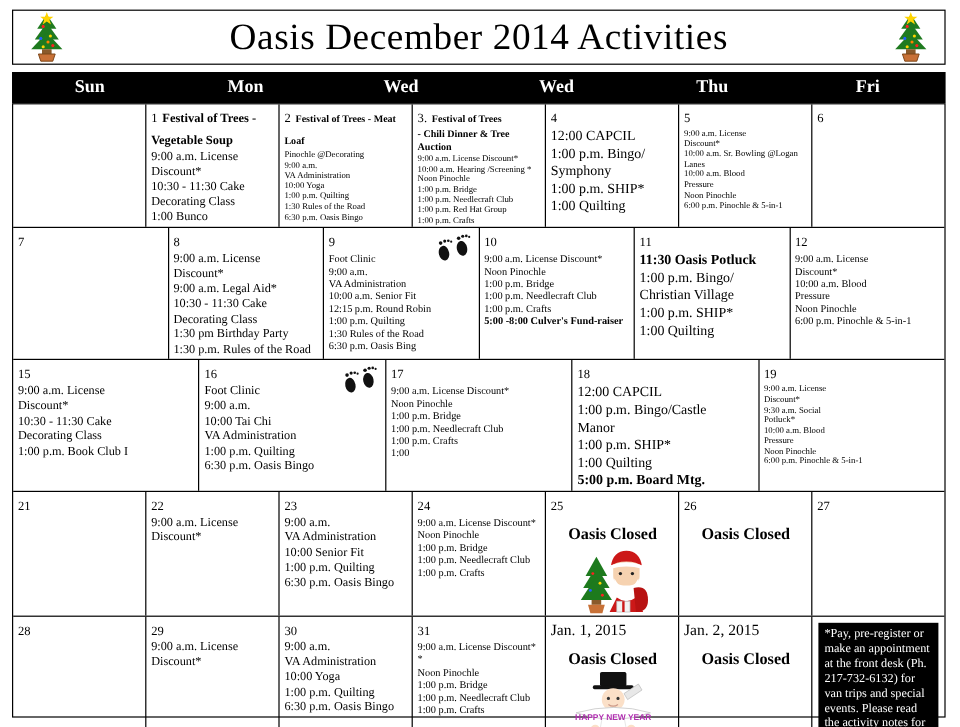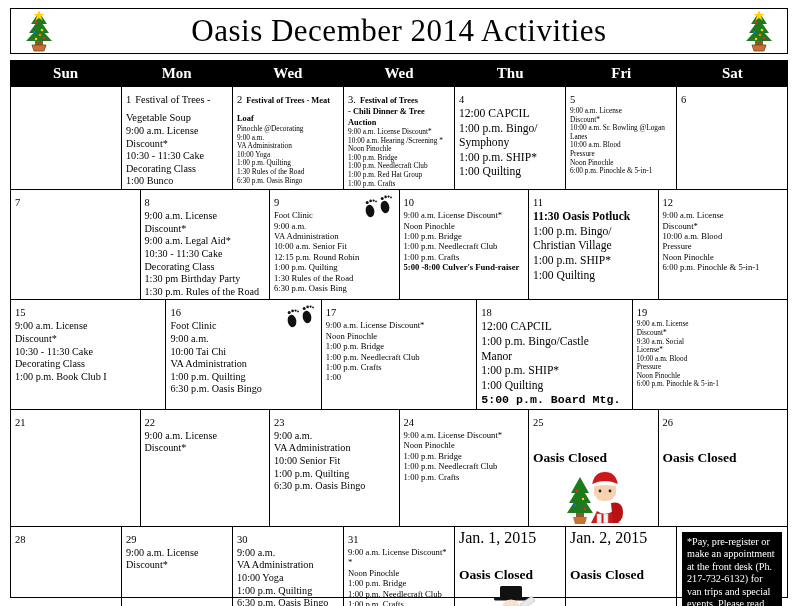--- a/index.html
+++ b/index.html
@@ -111,42 +111,42 @@
     white-space: nowrap;
   }
   
   .s-xs { font-size: 7.3px; line-height: 8.6px; }
   .s-sm { font-size: 8.6px; line-height: 10.4px; }
   .s-md { font-size: 10.2px; line-height: 12.6px; }
   .s-lg { font-size: 11.6px; line-height: 14.6px; }
   .b { font-weight: bold; }
 
   .headline {
-    font-weight: normal;
+    font-weight: bold;
     font-size: 10.4px;
     line-height: 13px;
     white-space: normal;
   }
   .headline-sm {
     font-weight: bold;
     font-size: 8.4px;
     line-height: 10.5px;
     white-space: normal;
   }
 
   .closed-label {
     font-weight: bold;
     font-size: 13.5px;
-    text-align: left;
-    margin-top: 20px;
+    text-align: center;
+    margin-top: 7px;
     font-family: "Liberation Serif", serif;
   }
 
   .jan-label {
-    font-size: 16px;
+    font-size: 13px;
     line-height: 14px;
   }
 
   
   .notes-box {
     position: absolute;
     left: 5px;
     top: 5px;
     right: 5px;
     bottom: 5px;
@@ -222,21 +222,20 @@
     </span>
   </div>
 
   <div id="weekday-header">
       <div class="weekday-cell">Sun</div>
       <div class="weekday-cell">Mon</div>
       <div class="weekday-cell">Wed</div>
       <div class="weekday-cell">Wed</div>
       <div class="weekday-cell">Thu</div>
       <div class="weekday-cell">Fri</div>
-      <div class="weekday-cell">Sat</div>
     </div>
 
   <div id="grid">
       <div class="week-row">
         <div class="day-cell">
           <div><span class="day-num"></span></div>
         </div>
         <div class="day-cell">
           <div><span class="day-num">1</span> <span class="headline">Festival of Trees - Vegetable Soup</span></div>
           <div class="evt-list">
@@ -420,29 +419,29 @@
         </div>
         <div class="day-cell">
           <div><span class="day-num">18</span></div>
           <div class="evt-list">
             <span class="evt s-lg">12:00 CAPCIL</span>
             <span class="evt s-lg">1:00 p.m. Bingo/Castle</span>
             <span class="evt s-lg">Manor</span>
             <span class="evt s-lg">1:00 p.m. SHIP*</span>
             <span class="evt s-lg">1:00 Quilting</span>
           </div>
-          <div class="s-lg b" style="white-space: normal; font-family: Liberation Mono, monospace;">5:00 p.m. Board Mtg.</div>
+          <div class="s-lg b" style="white-space: normal;">5:00 p.m. Board Mtg.</div>
         </div>
         <div class="day-cell">
           <div><span class="day-num">19</span></div>
           <div class="evt-list">
             <span class="evt s-xs">9:00 a.m. License</span>
             <span class="evt s-xs"> Discount*</span>
             <span class="evt s-xs">9:30 a.m. Social</span>
-            <span class="evt s-xs">License*</span>
+            <span class="evt s-xs">Potluck*</span>
             <span class="evt s-xs">10:00 a.m. Blood</span>
             <span class="evt s-xs">Pressure</span>
             <span class="evt s-xs">Noon Pinochle</span>
             <span class="evt s-xs">6:00 p.m. Pinochle &amp; 5-in-1</span>
           </div>
         </div>
       </div>
       <div class="week-row">
         <div class="day-cell">
           <div><span class="day-num">21</span></div>
@@ -497,20 +496,23 @@
               <path d="M33 44 q8 6 16 0 l6 12 l-28 0 z" fill="#cc1818"></path>
               <path d="M47 36 q12 -3 12 10 q0 10 -10 10 z" fill="#b81212"></path>
               <rect x="33" y="47" width="11" height="9" fill="#f2f2f2" stroke="#bbb" stroke-width="0.6"></rect>
               <rect x="37.5" y="47" width="2" height="9" fill="#cc1818"></rect>
             </svg></span>
         </div>
         <div class="day-cell">
           <div><span class="day-num">26</span></div>
           <div class="closed-label">Oasis Closed</div>
         </div>
+        <div class="day-cell">
+          <div><span class="day-num">27</span></div>
+        </div>
       </div>
       <div class="week-row">
         <div class="day-cell">
           <div><span class="day-num">28</span></div>
         </div>
         <div class="day-cell">
           <div><span class="day-num">29</span></div>
           <div class="evt-list">
             <span class="evt s-md">9:00 a.m. License</span>
             <span class="evt s-md">  Discount*</span>

